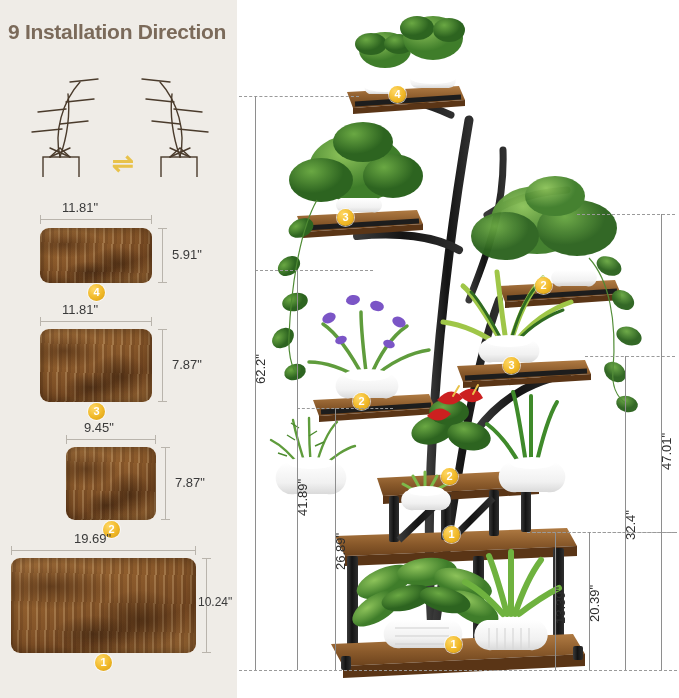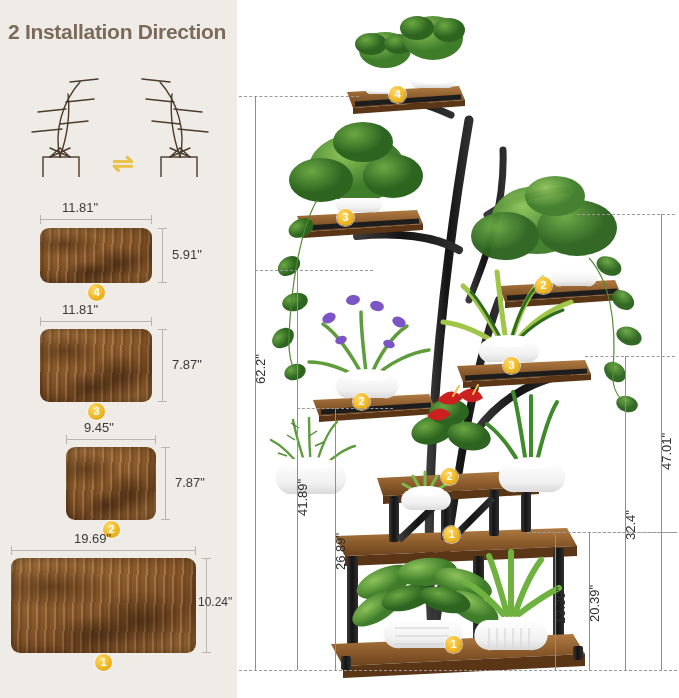--- a/index.html
+++ b/index.html
@@ -77,21 +77,21 @@
   
   .photo{position:absolute;left:0;top:0;width:442px;height:698px;}
 </style>
 </head>
 <body>
 
 <div class="stage">
 
   <div class="left-panel">
 
-    <div class="panel-title">2 Installation Direction</div>
+    <div class="panel-title">9 Installation Direction</div>
 
     <div class="diagram">
       <svg width="220" height="125" viewBox="0 0 220 125">
         <g stroke="#4a3b2c" stroke-width="1.4" fill="none" stroke-linecap="round">
 
           <path d="M50 105 C44 80, 52 50, 70 30"></path>
           <path d="M50 105 C58 82, 60 60, 58 42"></path>
           <line x1="60" y1="30" x2="88" y2="27"></line>
           <line x1="28" y1="60" x2="56" y2="57"></line>
           <line x1="56" y1="50" x2="84" y2="47"></line>

